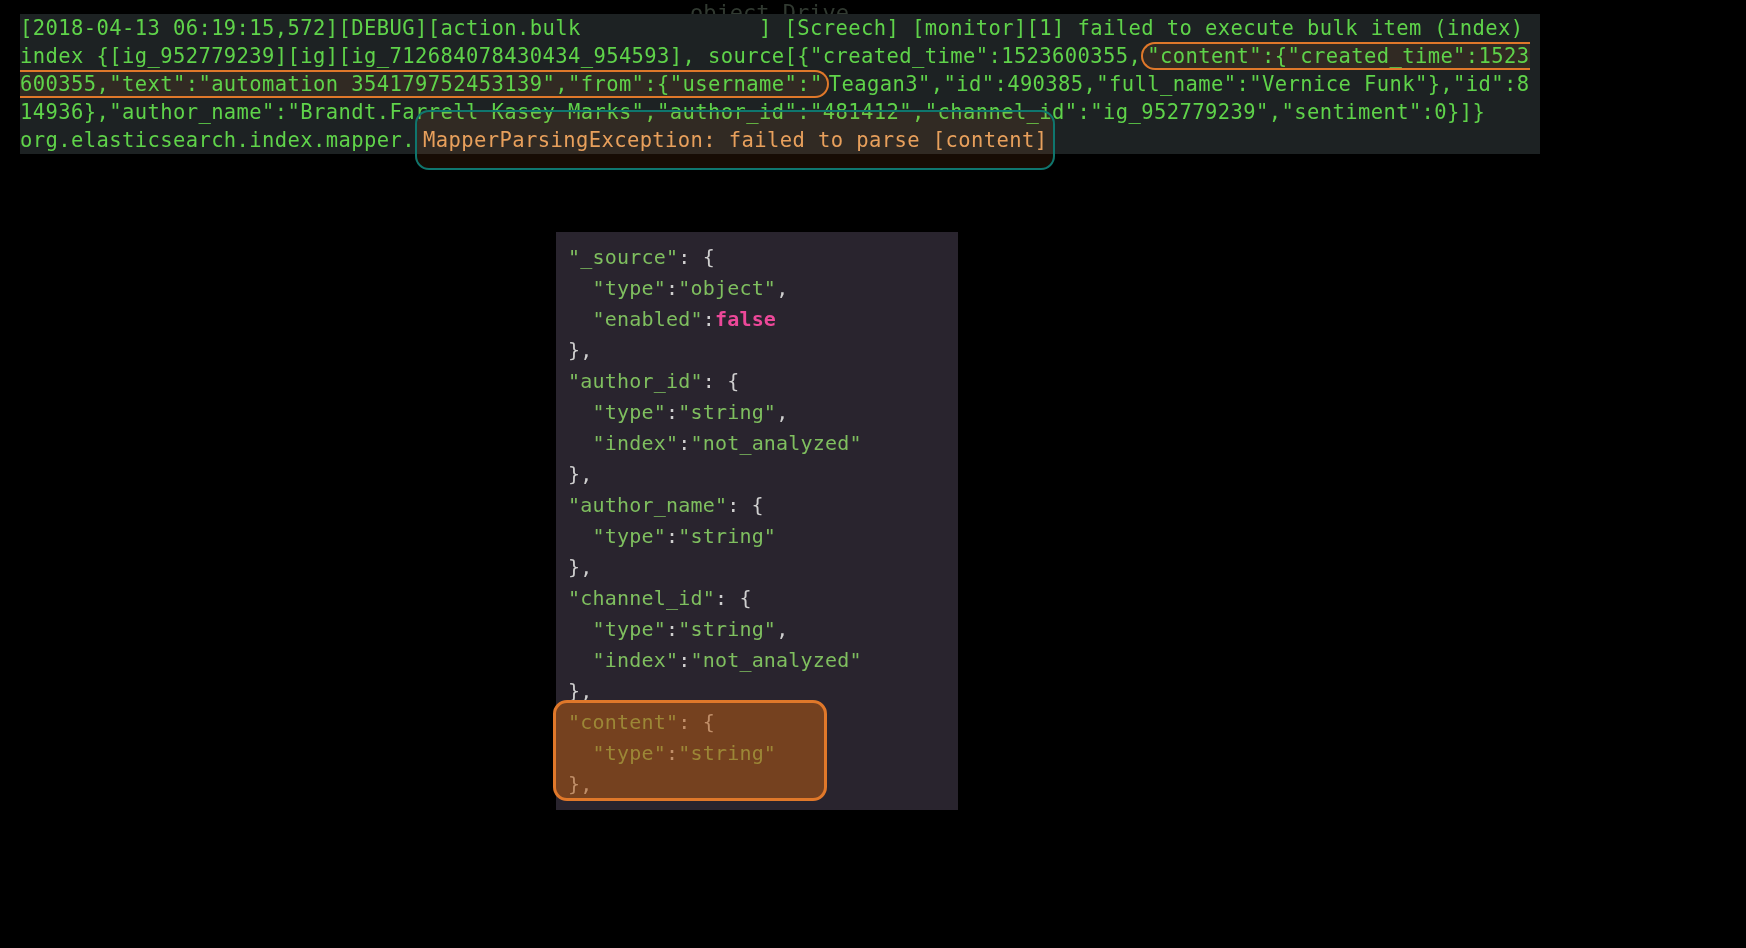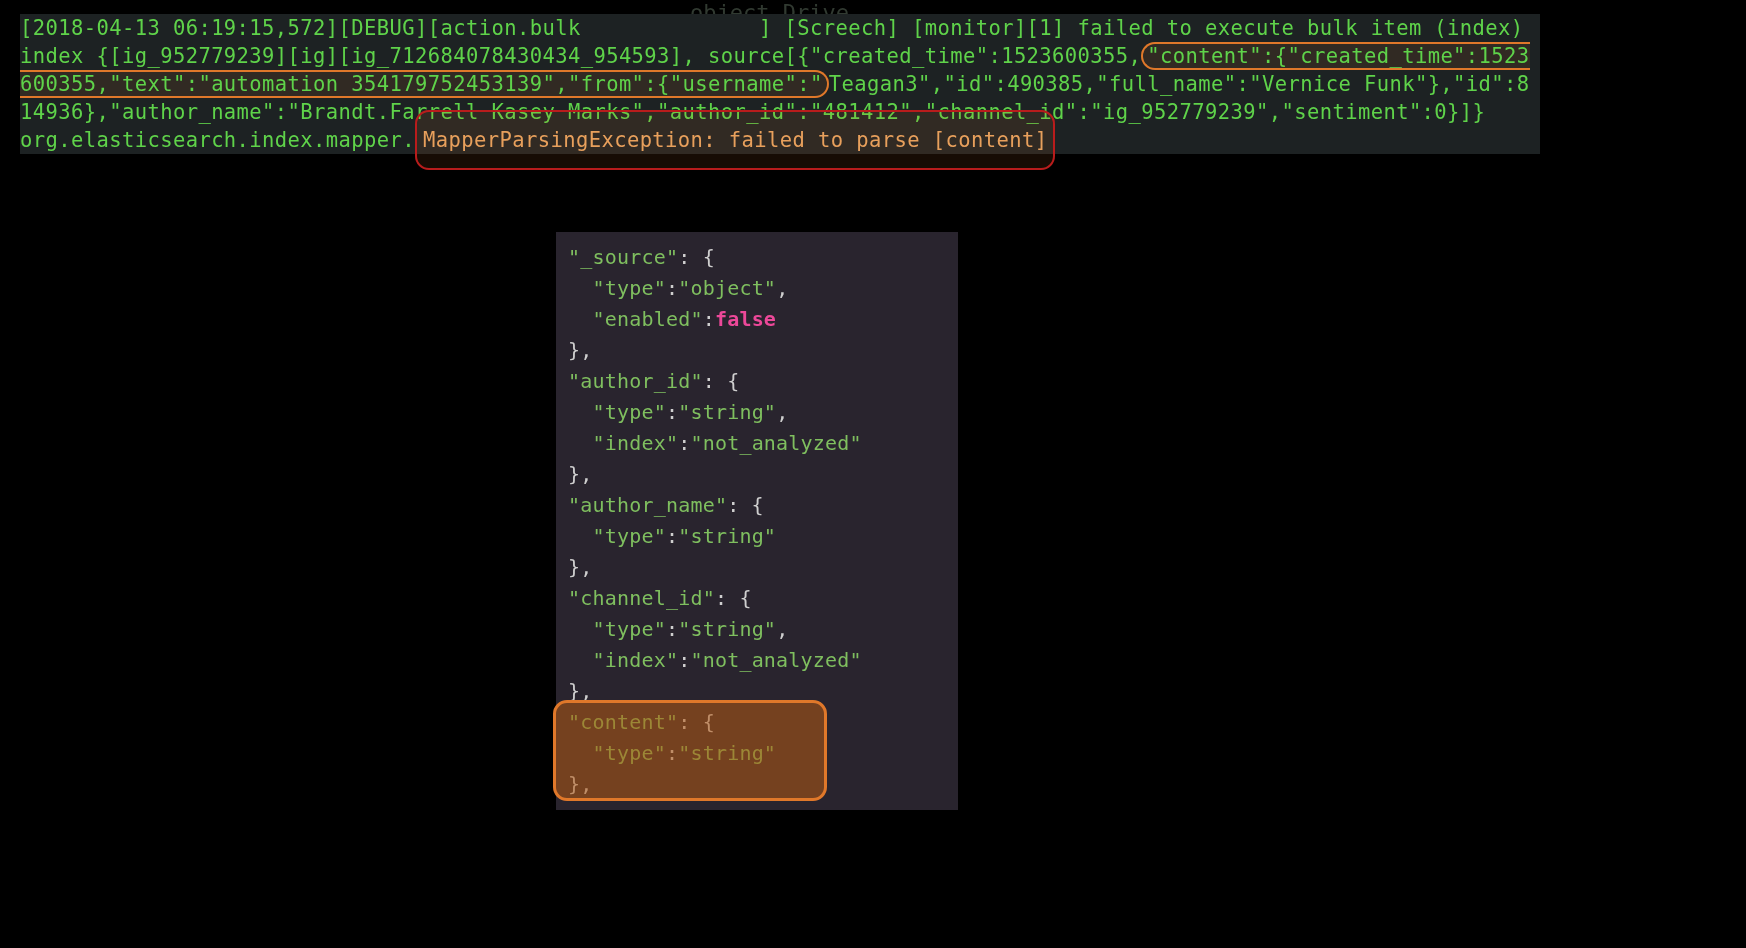--- a/index.html
+++ b/index.html
@@ -26,21 +26,21 @@
     padding: 0;
     font-weight: 500;
   }
   .log-panel .hl1 {
     border: 2px solid #e0782a;
     border-radius: 14px;
     padding: 0 4px;
     background: rgba(224,120,42,0.10);
   }
   .log-panel .hl2 {
-    border: 2px solid #b91c1c;
+    border: 2px solid #0f766e;
     border-radius: 14px;
     padding: 16px 6px;
     color: #e8a05c;
     background: rgba(224,120,42,0.10);
   }
   .faint {
     color: #5a6a5a;
     opacity: 0.55;
   }
 

